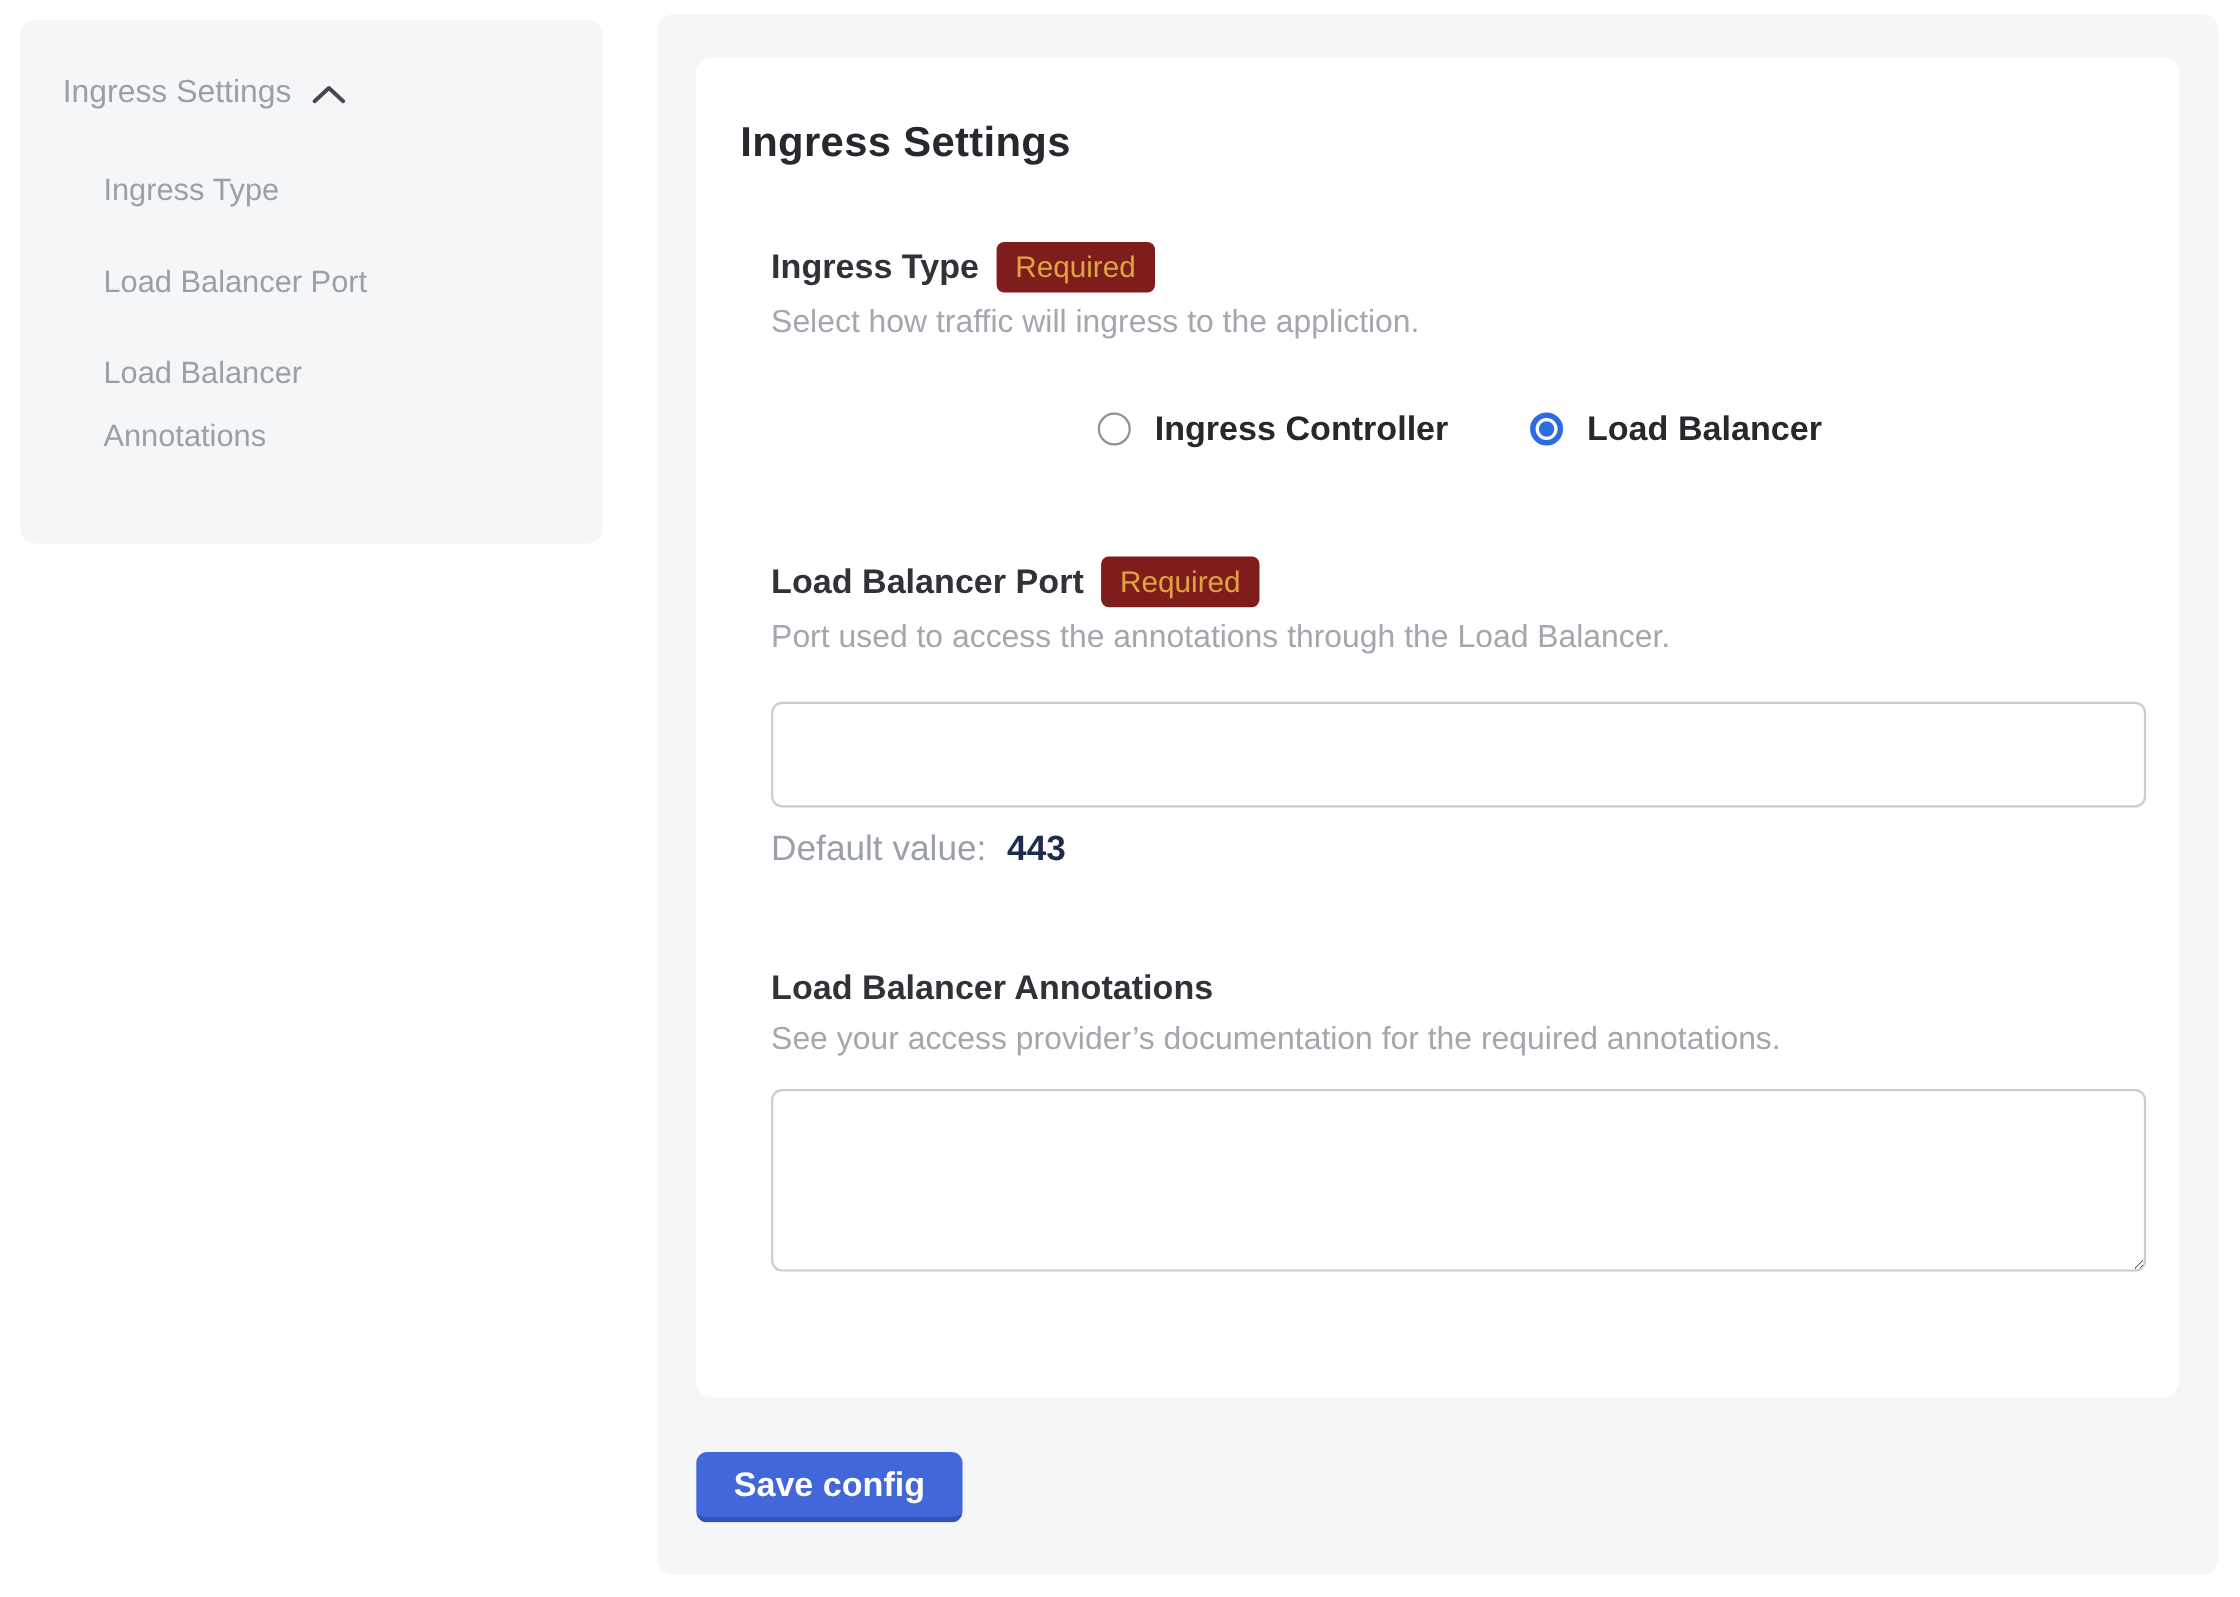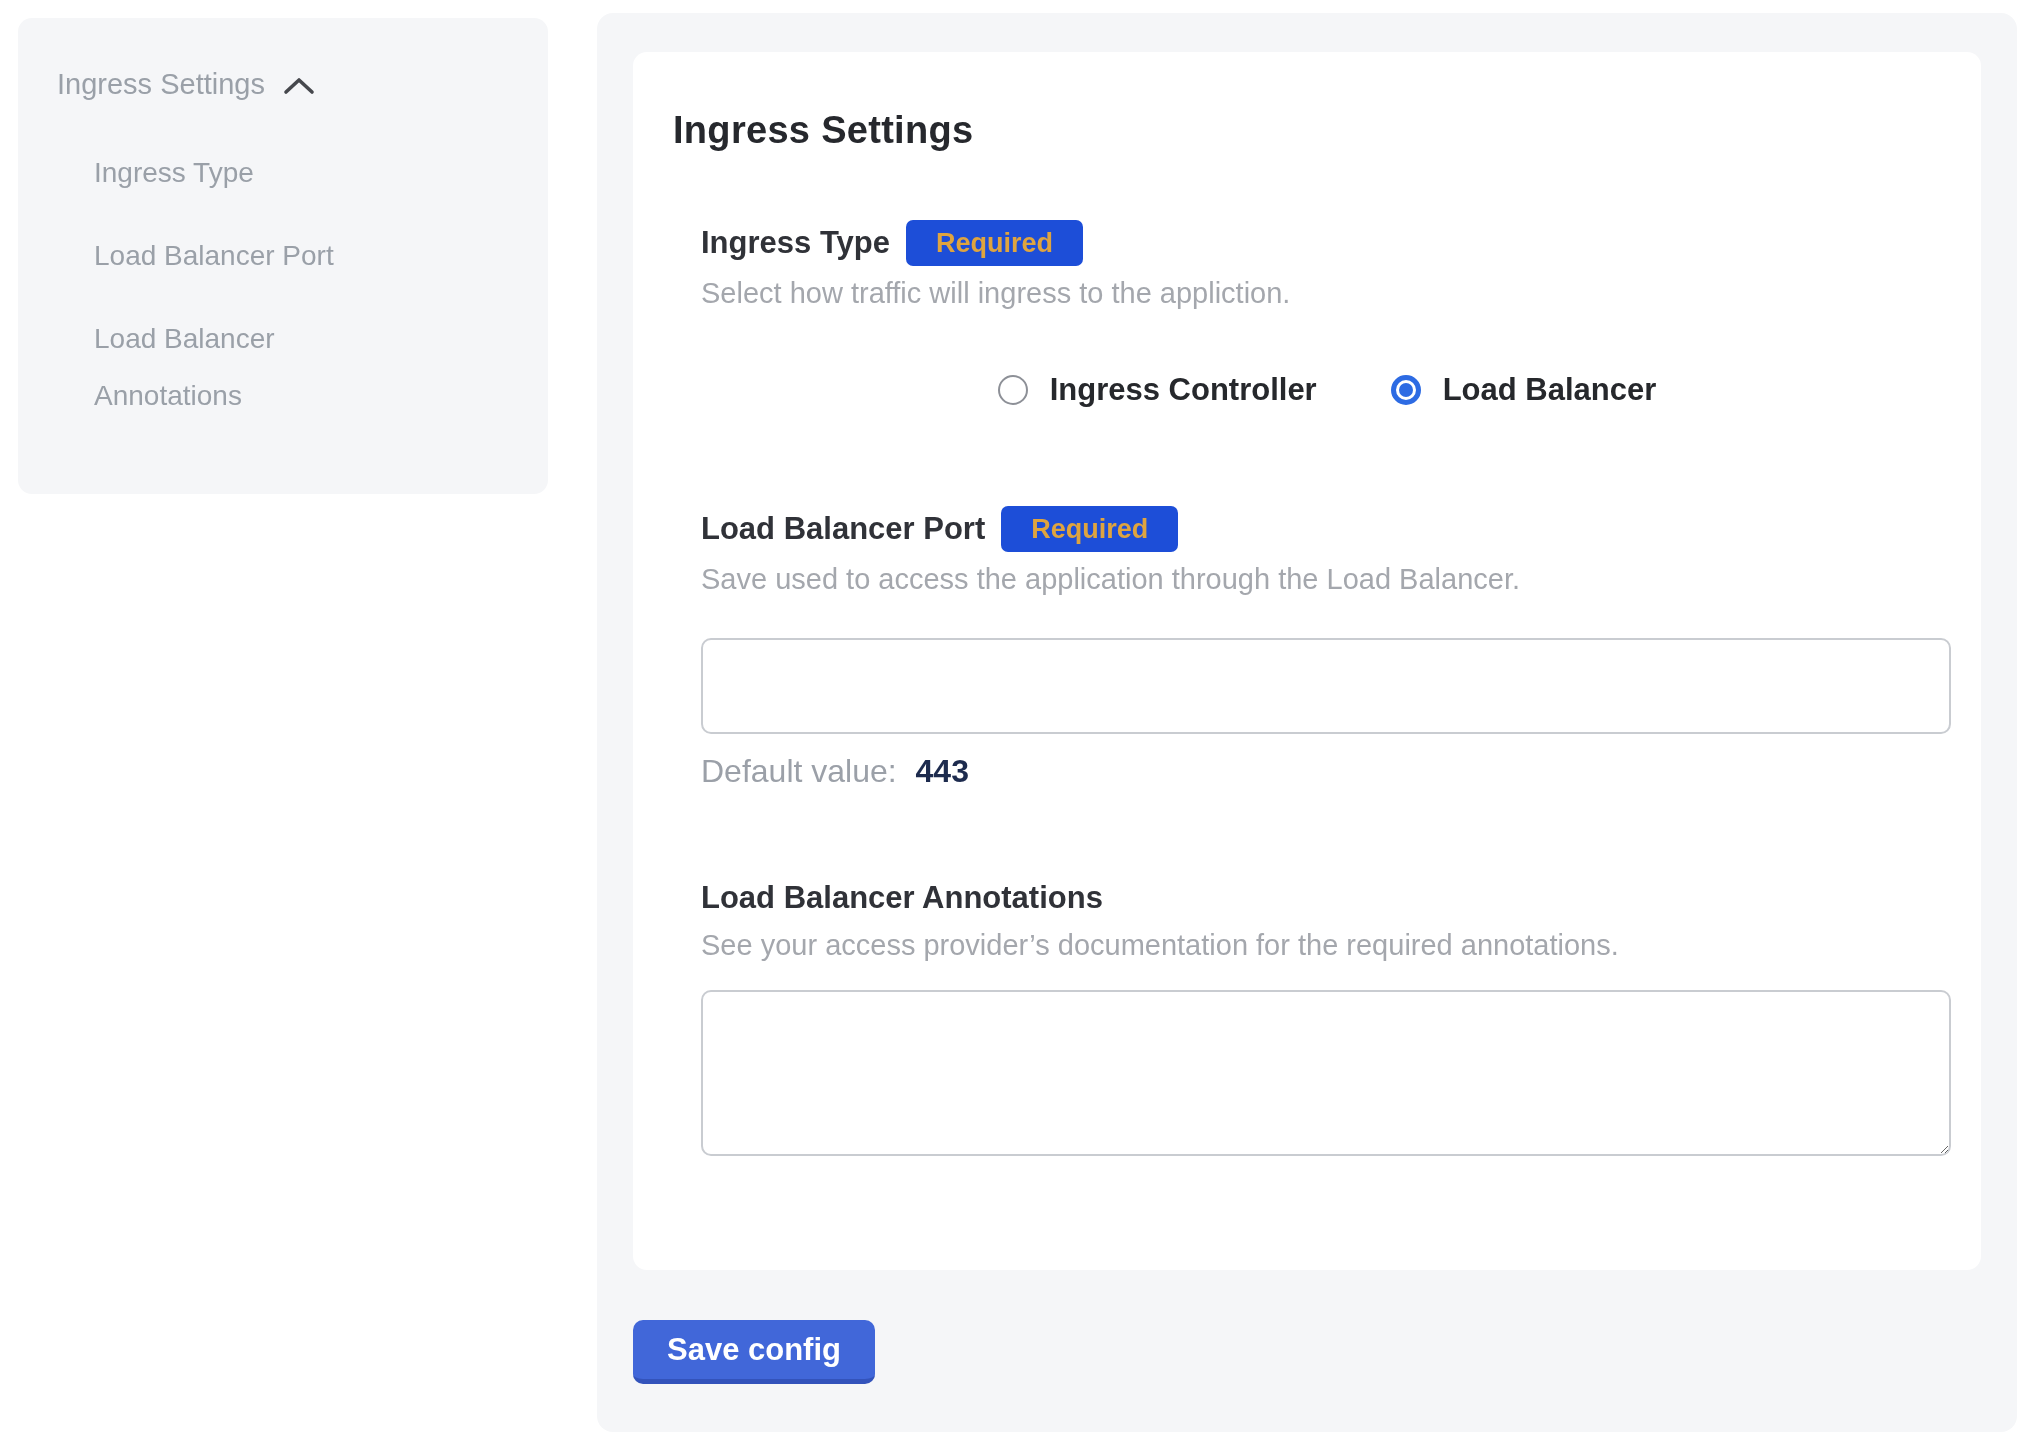--- a/index.html
+++ b/index.html
@@ -41,22 +41,22 @@
   .card h1 {
     margin:0; font-size:38px; line-height:44px; font-weight:700;
     color:#26282d; letter-spacing:0.3px;
   }
   .subtitle { margin:40px 0 0 0; font-size:28px; line-height:38px; color:#9ba0a8; }
 
   .fields { margin-left:28px; width:1252px; }
   .field-label-row { display:flex; align-items:center; gap:16px; }
   .flabel { font-size:31px; line-height:40px; font-weight:600; color:#303238; }
   .badge {
-    font-size:27px; line-height:32px; color:#dfa43f; background:#1d4ed8;
-    padding:7px 30px; border-radius:7px;font-weight:bold;
+    font-size:27px; line-height:32px; color:#dfa43f; background:#7f1d1d;
+    padding:7px 17px; border-radius:7px;
   }
   .desc { margin:10px 0 0 0; font-size:29px; line-height:34px; color:#a4a7ad; }
 
   .field-ingress-type { margin-top:68px; }
   .radio-row { display:flex; align-items:center; gap:74px; margin-top:62px;justify-content:center; }
   .radio-group { display:flex; align-items:center; gap:22px; cursor:pointer; }
   .radio {
     width:30px; height:30px; border-radius:50%; background:#ffffff;
     border:2.5px solid #8d9097; box-sizing:border-box; flex:none;
   }
@@ -135,21 +135,21 @@
               <span class="rlabel">Load Balancer</span>
             </label>
           </div>
         </div>
 
         <div class="field-lb-port">
           <div class="field-label-row">
             <span class="flabel">Load Balancer Port</span>
             <span class="badge">Required</span>
           </div>
-          <p class="desc">Save used to access the application through the Load Balancer.</p>
+          <p class="desc">Port used to access the annotations through the Load Balancer.</p>
 
           <input type="text" class="text-input" value="" style="">
 
           <p class="default-line">
             <span>Default value:</span>
             <b>443</b>
           </p>
         </div>
 
         <div class="field-lb-annotations">

